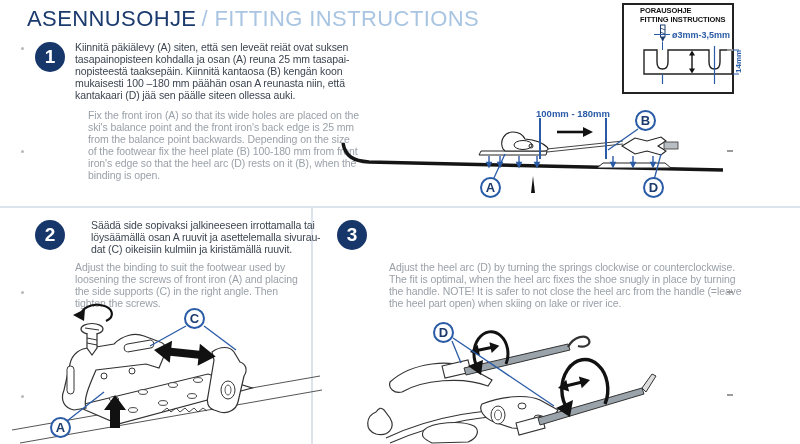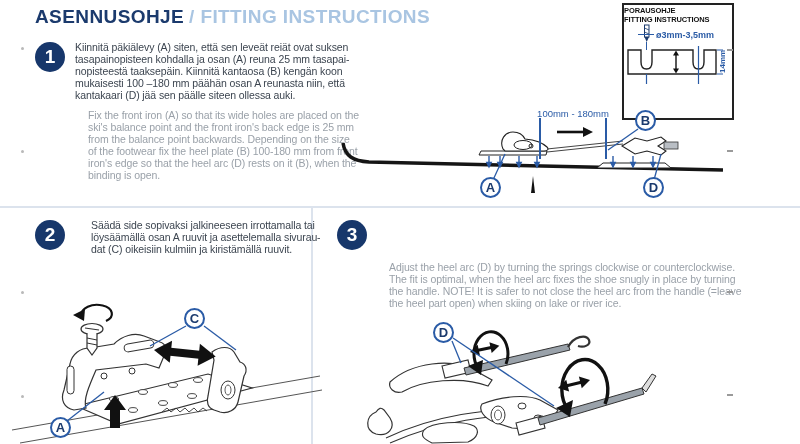--- a/index.html
+++ b/index.html
@@ -2,21 +2,21 @@
 <html><head>
 <meta charset="utf-8">
 <style>
   html,body{margin:0;padding:0;background:#e8e8e8;}
   .page{
     position:relative; width:800px; height:444px; background:#ffffff;
     font-family:"Liberation Sans", sans-serif; overflow:hidden;
     margin:0 auto;
   }
   
-  .title{position:absolute; left:35px; top:6px; font-size:19px; font-weight:bold; letter-spacing:.4px; white-space:nowrap;}
+  .title{position:absolute; left:27px; top:6px; font-size:22px; font-weight:normal; letter-spacing:.4px; white-space:nowrap;}
   .title .fi-part{color:#1b3a6d;}
   .title .en-part{color:#a9c5e2; margin-left:5px;}
   
   .step-num{
     position:absolute; width:30px; height:30px; border-radius:50%;
     background:#17376b; color:#fff; font-size:19px; font-weight:bold;
     display:flex; align-items:center; justify-content:center;
   }
   
   .para{position:absolute; font-size:10.5px; line-height:12px; letter-spacing:-0.1px; white-space:pre-line;}
@@ -27,27 +27,27 @@
   .v-divider{position:absolute; left:311px; top:208px; width:2px; height:236px; background:#dce3ed;}
   
   .lbl{
     position:absolute; width:21px; height:21px; box-sizing:border-box;
     border:2px solid #2a5ba6; border-radius:50%; background:#fff;
     color:#1b3a6d; font-weight:bold; font-size:13px;
     display:flex; align-items:center; justify-content:center;
   }
   
   .drill-box{
-    position:absolute; left:622px; top:3px; width:112px; height:117px;
-    border:2px solid #222; box-sizing:border-box; background:#fff; padding:2px 0;
+    position:absolute; left:622px; top:3px; width:112px; height:91px;
+    border:2px solid #222; box-sizing:border-box; background:#fff; padding:2px 16px;
   }
   .drill-box .t{font-size:7.5px; font-weight:bold; color:#111; line-height:8.5px; letter-spacing:-0.1px; white-space:nowrap;}
   
   .dim-label{position:absolute; left:508px; top:108px; width:130px; text-align:center;
-    color:#2a5ba6; font-weight:normal; font-size:9.5px;}
+    color:#2a5ba6; font-weight:bold; font-size:9.5px;}
   
   .diagram{position:absolute;}
   
   .mark-dot{position:absolute; width:3px; height:3px; background:#b9b9b9; border-radius:50%;}
   .mark-dash{position:absolute; width:6px; height:2px; background:#9a9a9a;}
 </style>
 </head>
 <body>
 
 <div class="page">
@@ -160,20 +160,24 @@
   <div class="lbl" style="left:635px; top:110px;">B</div>
   <div class="lbl" style="left:643px; top:177px;">D</div>
 
   <div class="h-divider"></div>
   <div class="v-divider"></div>
 
   <div class="step-num" style="left:35px; top:220px;">2</div>
   <div class="para fi" style="left:75px; top:219px;margin-left:16px;">Säädä side sopivaksi jalkineeseen irrottamalla tai
 löysäämällä osan A ruuvit ja asettelemalla sivurau-
 dat (C) oikeisiin kulmiin ja kiristämällä ruuvit.</div>
+  <div class="para en" style="left:75px; top:261px;">Adjust the binding to suit the footwear used by
+loosening the screws of front iron (A) and placing
+the side supports (C) in the right angle. Then
+tighten the screws.</div>
 
   <svg class="diagram" style="left:12px; top:302px;" width="310" height="142" viewBox="0 0 310 142">
 
     <line x1="0" y1="128" x2="308" y2="74" stroke="#555" stroke-width="1"></line>
     <line x1="8" y1="141" x2="310" y2="88" stroke="#555" stroke-width="1"></line>
 
     <path d="M64,104 L196,72 L240,86 L106,122 Z" fill="#fff" stroke="#333" stroke-width="1.2"></path>
 
     <g fill="#fff" stroke="#333" stroke-width="0.9">
       <ellipse cx="102" cy="97" rx="4.5" ry="2.4"></ellipse>

